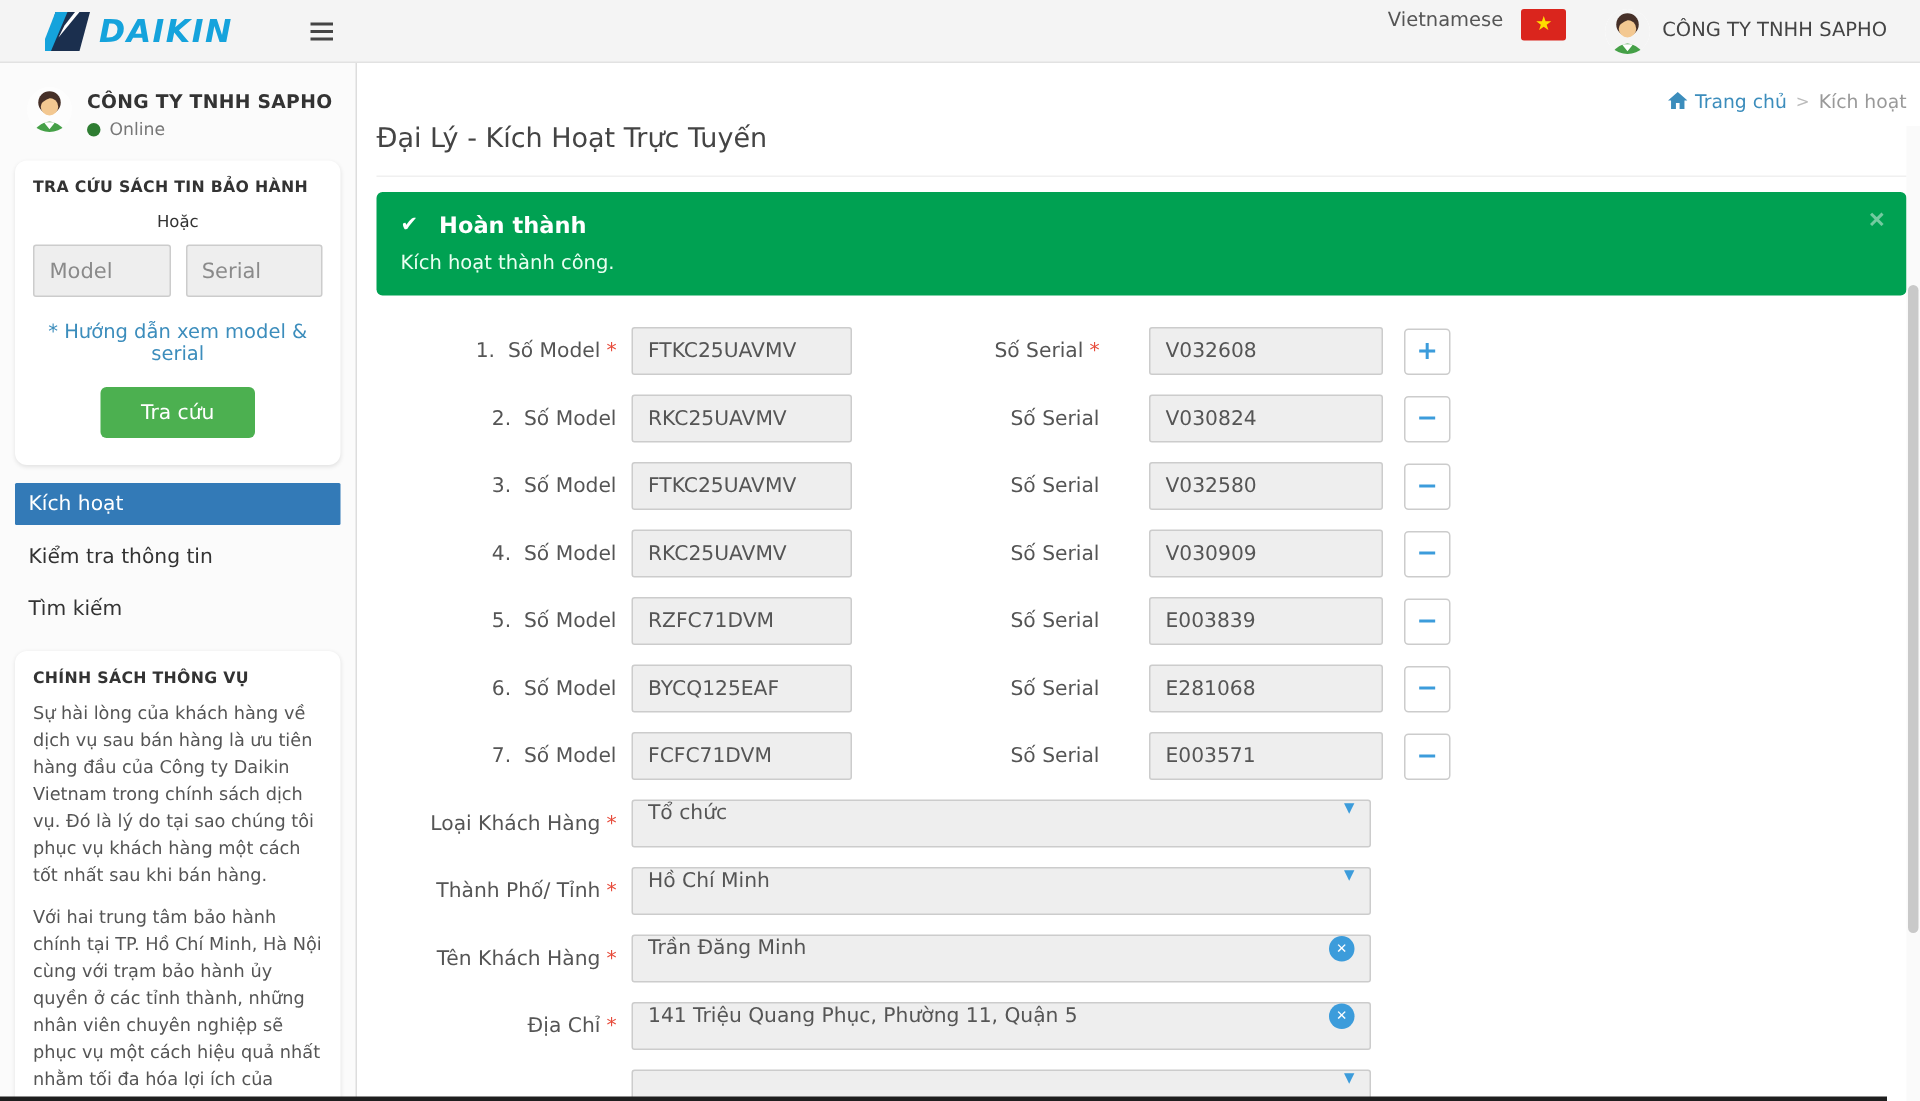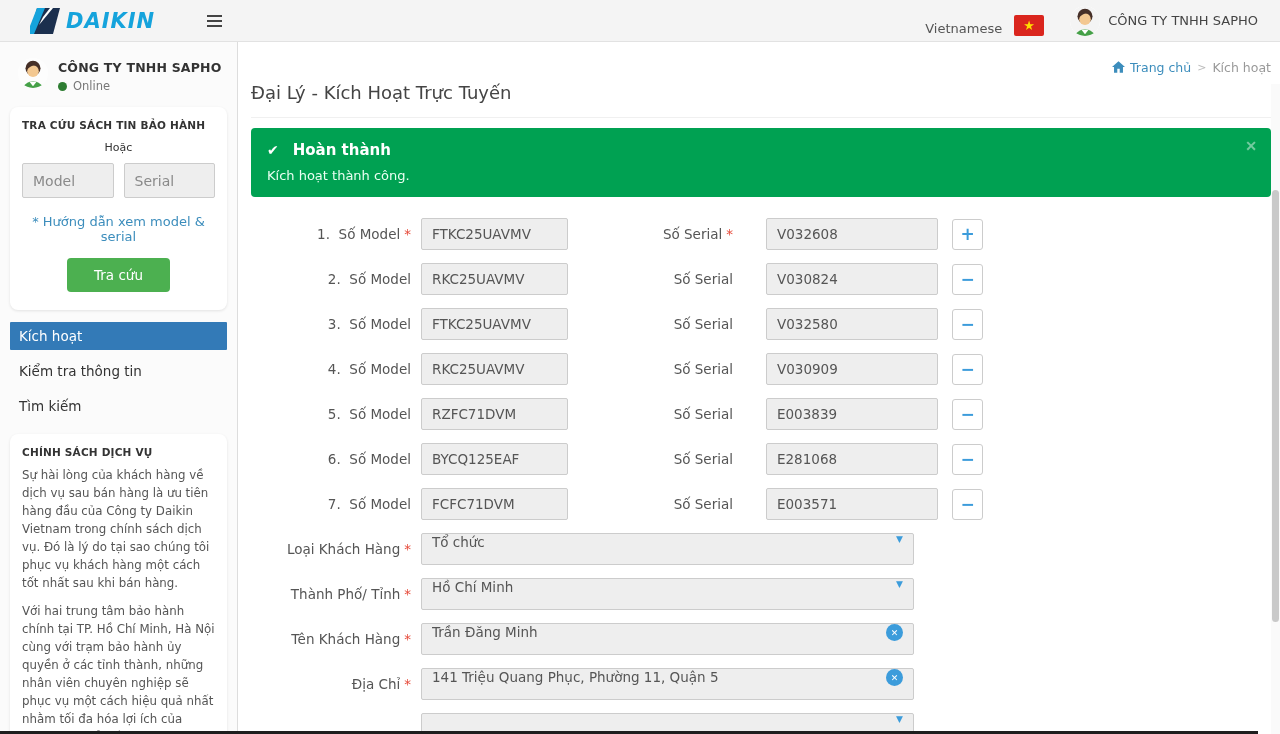--- a/index.html
+++ b/index.html
@@ -13,21 +13,21 @@
     font-family:"DejaVu Sans","Liberation Sans",sans-serif;color:#444;}
 
   
   .app-header{height:42px;background:#f4f4f4;border-bottom:1px solid #e2e2e2;
     display:flex;align-items:center;justify-content:space-between;padding:0 22px 0 30px;}
   .header-left{display:flex;align-items:center;gap:48px;}
   .logo{display:flex;align-items:center;gap:6px;cursor:pointer;}
   .logo-text{font-size:21px;font-weight:bold;font-style:italic;color:var(--brand-blue);letter-spacing:1px;}
   .hamburger{display:flex;flex-direction:column;gap:3px;cursor:pointer;padding:4px;}
   .hamburger span{display:block;width:15px;height:2px;background:#444;}
-  .header-right{display:flex;align-items:flex-end;gap:12px;}
+  .header-right{display:flex;align-items:flex-start;gap:12px;}
   .lang-label{font-size:13px;color:#555;cursor:pointer;}
   .flag{width:30px;height:21px;background:var(--flag-red);border-radius:2px;display:flex;
     align-items:center;justify-content:center;color:var(--flag-yellow);font-size:13px;cursor:pointer;}
   .header-user{display:flex;align-items:center;gap:8px;cursor:pointer;margin-left:14px;}
   .header-user-name{font-size:13px;color:#444;}
   .avatar{width:30px;height:30px;border-radius:50%;overflow:hidden;background:#fdfdfd;flex:0 0 auto;}
 
   
   .layout{display:flex;height:692px;position:relative;}
   .sidebar{width:238px;background:#fbfbfb;border-right:1px solid #ddd;padding:8px 0 0 0;flex:0 0 auto;}
@@ -76,21 +76,21 @@
   
   .form{margin-top:21px;}
   .form-row{display:flex;align-items:center;margin-bottom:13px;}
   .lbl{font-size:13.5px;color:#555;line-height:32px;white-space:nowrap;}
   .col-label1{width:160px;text-align:right;}
   .req{color:var(--required-red);margin-left:4px;}
   .inp{height:32px;background:var(--input-bg);border:1px solid var(--input-border);border-radius:2px;
     font-size:13.5px;color:#555;padding:0 10px;font-family:inherit;}
   .col-input1{width:147px;margin-left:10px;}
   .col-label2{width:165px;text-align:right;}
-  .col-input2{width:172px;margin-left:33px;}
+  .col-input2{width:156px;margin-left:33px;}
   .act-btn{width:31px;height:31px;margin-left:14px;background:#fff;border:1px solid #ccc;
     border-radius:3px;color:var(--accent-blue);font-size:17px;font-weight:bold;cursor:pointer;
     line-height:1;display:flex;align-items:center;justify-content:center;font-family:inherit;}
   .field-box{width:493px;margin-left:10px;height:32px;background:var(--input-bg);
     border:1px solid var(--input-border);border-radius:2px;display:flex;align-items:flex-start;
     padding:0 10px;font-size:13.5px;color:#555;cursor:pointer;position:relative;}
   .field-value{flex:1;white-space:nowrap;overflow:hidden;}
   .caret-icon{color:var(--accent-blue);font-size:9px;margin-left:8px;}
   .clear-icon{width:17px;height:17px;border-radius:50%;background:var(--accent-blue);color:#fff;
     font-size:9px;display:flex;align-items:center;justify-content:center;margin-left:8px;cursor:pointer;}
@@ -174,21 +174,21 @@
       </div>
     </div>
 
     <ul class="menu" id="menu-host">
         <li class="active">Kích hoạt</li>
         <li>Kiểm tra thông tin</li>
         <li>Tìm kiếm</li>
       </ul>
 
     <div class="card">
-      <div class="policy-title">CHÍNH SÁCH DỊCH VỤ</div>
+      <div class="policy-title">CHÍNH SÁCH THÔNG VỤ</div>
       <p class="policy-p">Sự hài lòng của khách hàng về dịch vụ sau bán hàng là ưu tiên hàng đầu của Công ty Daikin Vietnam trong chính sách dịch vụ. Đó là lý do tại sao chúng tôi phục vụ khách hàng một cách tốt nhất sau khi bán hàng.</p>
       <p class="policy-p">Với hai trung tâm bảo hành chính tại TP. Hồ Chí Minh, Hà Nội cùng với trạm bảo hành ủy quyền ở các tỉnh thành, những nhân viên chuyên nghiệp sẽ phục vụ một cách hiệu quả nhất nhằm tối đa hóa lợi ích của khách hàng ở bất cứ nơi đâu.</p>
 
     </div>
   </aside>
 
   <main class="main">
     <div class="breadcrumb">
       <a href="#" class="home-link">
         <svg width="13" height="12" viewBox="0 0 16 14">

